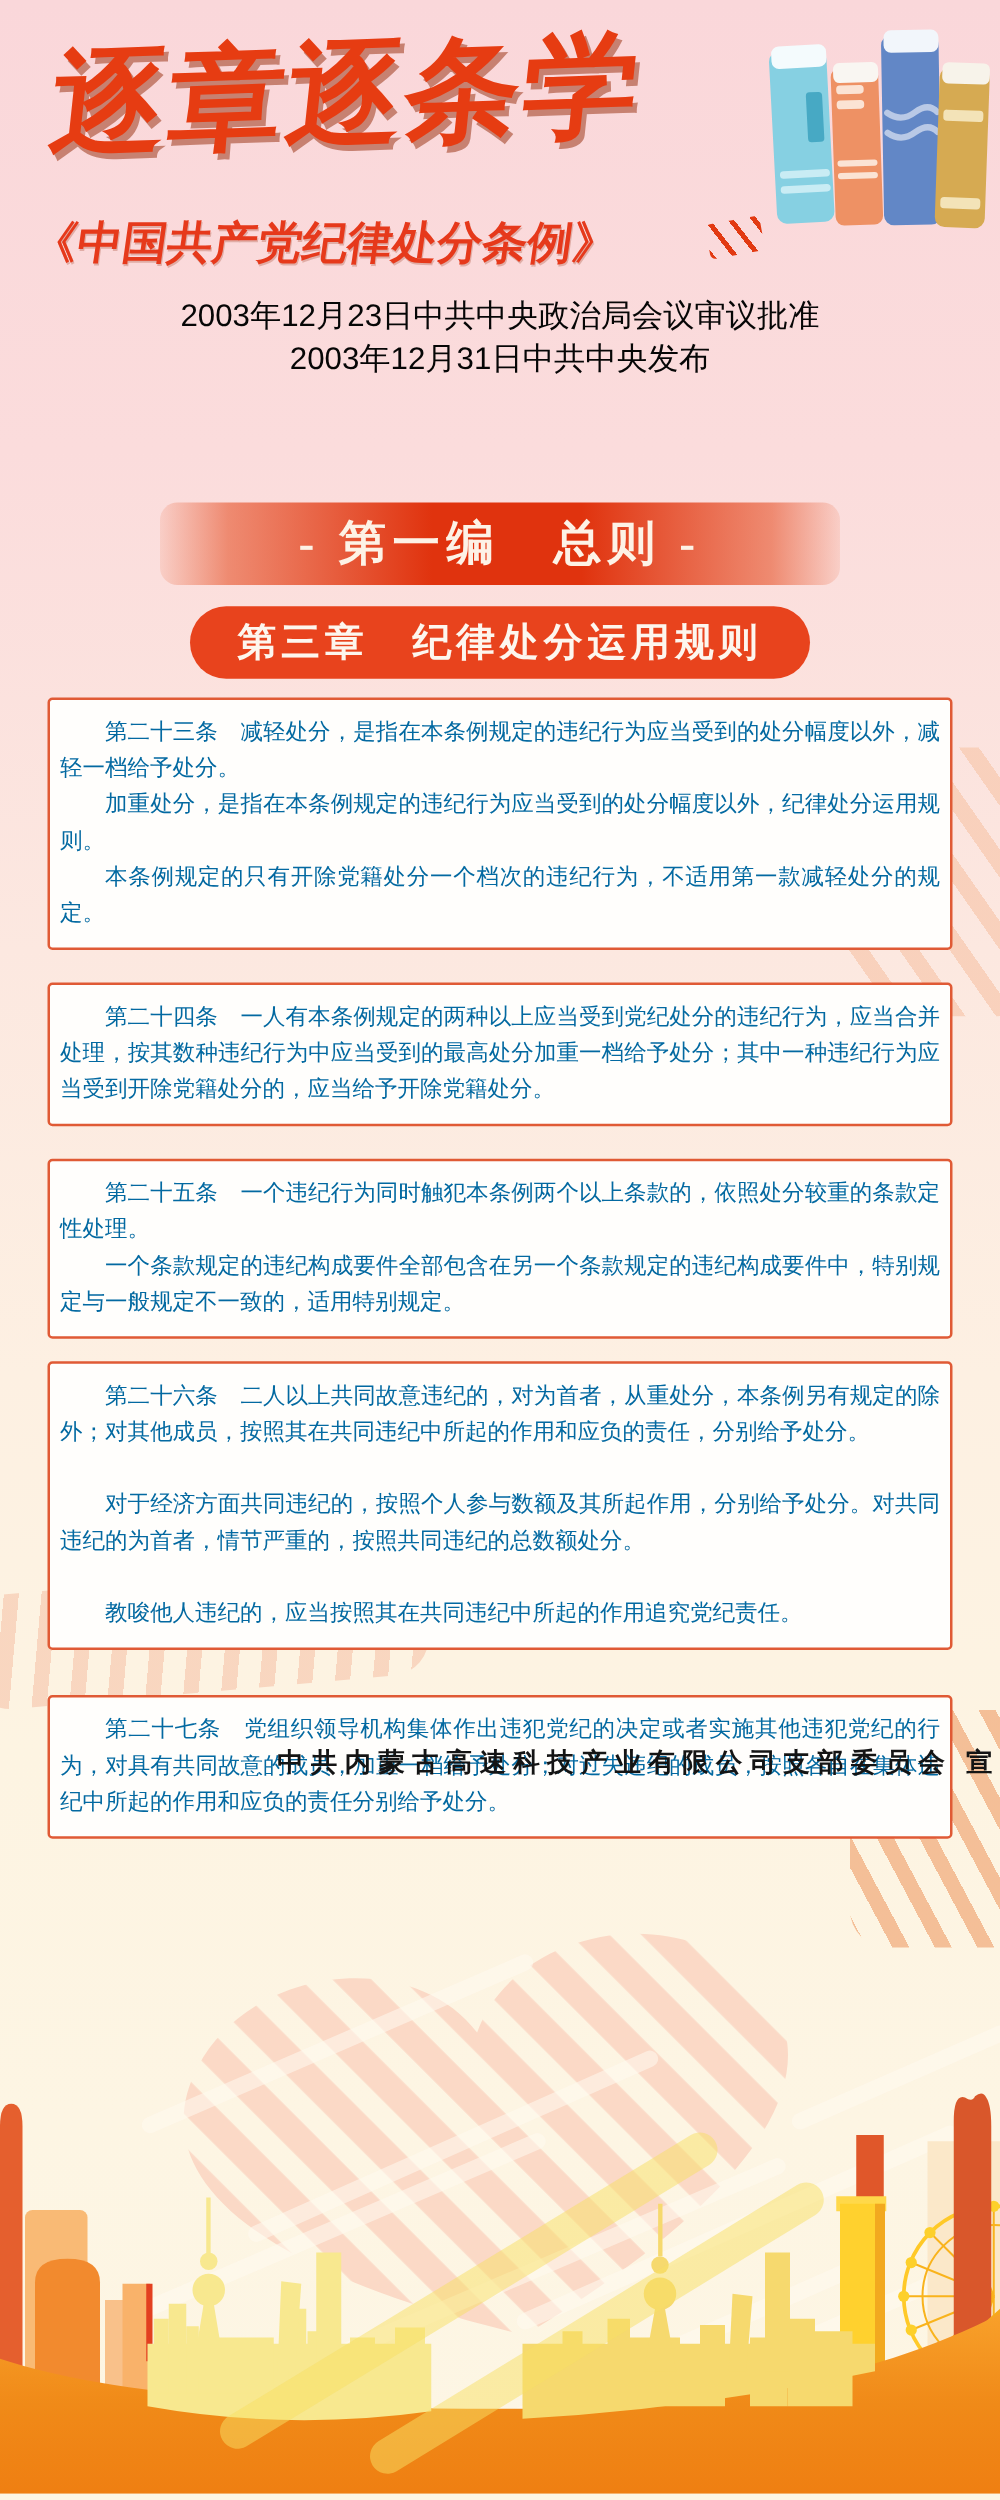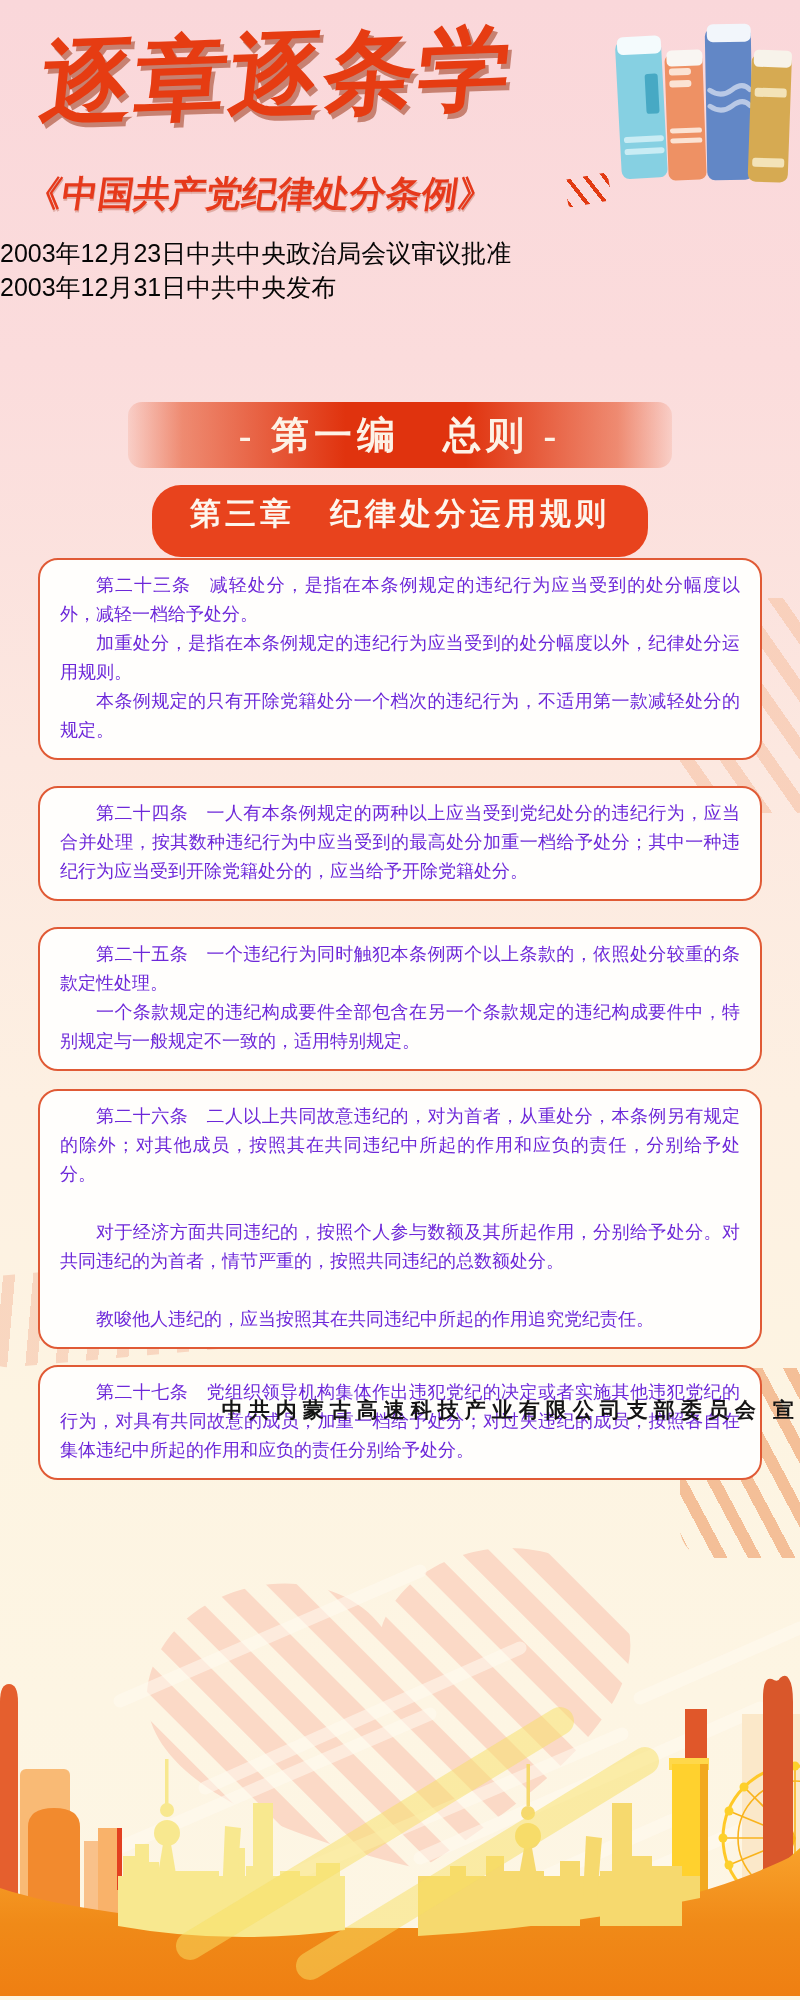--- a/index.html
+++ b/index.html
@@ -8,36 +8,36 @@
         background:linear-gradient(180deg,#fad7da 0%,#fbdcdc 18%,#fce8e0 38%,#fdf0e2 55%,#fdf4e2 70%,#fdf6e4 100%);}
   
   .title{position:absolute;left:42px;top:14px;font-size:92px;font-weight:bold;color:#e63c12;
          transform:skewX(-8deg) rotate(-2deg);letter-spacing:2px;white-space:nowrap;
          text-shadow:4px 5px 0 rgba(148,41,8,.5);}
   .subtitle{position:absolute;left:26px;top:170px;font-size:36px;font-weight:bold;color:#e6391b;
             transform:skewX(-8deg);white-space:nowrap;text-shadow:1px 2px 0 rgba(148,41,8,.25);}
   .books{position:absolute;left:606px;top:12px;}
   .red-slashes{position:absolute;left:566px;top:176px;width:44px;height:28px;transform:rotate(-10deg);
                background:repeating-linear-gradient(62deg,#e23a12 0 4px,transparent 4px 15px);border-radius:4px;}
-  .dates{position:absolute;top:236px;left:0;width:100%;text-align:left;
+  .dates{position:absolute;top:236px;left:0;width:100%;text-align:center;
          font-family:"Liberation Sans","DejaVu Sans",sans-serif;font-size:25px;line-height:34px;color:#060606;}
   
   .banner-part{position:absolute;top:402px;left:50%;transform:translateX(-50%);width:544px;height:66px;
     border-radius:14px;text-align:center;line-height:66px;font-size:38px;font-weight:bold;color:#fdf2e6;
     letter-spacing:5px;white-space:nowrap;
     background:linear-gradient(90deg,rgba(232,90,40,.12) 0%,rgba(228,70,25,.55) 10%,#e0330e 40%,#e0330e 62%,rgba(228,70,25,.55) 90%,rgba(232,90,40,.12) 100%);}
-  .banner-chapter{position:absolute;top:485px;left:50%;transform:translateX(-50%);height:72px;
+  .banner-chapter{position:absolute;top:485px;left:50%;transform:translateX(-50%);height:58px;
     border-radius:29px;background:#e8431d;color:#fdf6ee;font-size:31px;font-weight:bold;
     line-height:58px;padding:0 38px;letter-spacing:4px;white-space:nowrap;}
   
   .articles{position:absolute;top:558px;left:38px;right:38px;}
-  .abox{background:#fffefc;border:2px solid #e05a35;border-radius:20px;
-        padding:11px 20px 13px;margin-bottom:26px;color:#6d28d9;font-size:18px;line-height:29px;}
+  .abox{background:#fffefc;border:2px solid #e05a35;border-radius:4px;
+        padding:11px 8px 13px;margin-bottom:26px;color:#0369a1;font-size:18px;line-height:29px;}
   .abox p{margin:0;text-indent:2em;text-align:justify;}
-  .abox.gap-20{}.abox.gap-18{margin-bottom:18px}.abox.gap-30{margin-bottom:16px}
+  .abox.gap-20{}.abox.gap-18{margin-bottom:18px}.abox.gap-30{margin-bottom:36px}
   .abox.spread p + p{margin-top:29px;}
   
   .credit{position:absolute;top:1396px;left:0;width:100%;text-align:right;color:#141414;
           font-size:21px;font-weight:600;letter-spacing:6px;white-space:nowrap;}
   
   .stripes{position:absolute;border-radius:30px;}
   .stripes-right-upper{right:-26px;top:598px;width:150px;height:215px;transform:rotate(0deg);
      background:repeating-linear-gradient(55deg,#f8cdb6 0 13px,transparent 13px 33px);opacity:.85;}
   .stripes-right-lower{right:-30px;top:1368px;width:150px;height:190px;
      background:repeating-linear-gradient(62deg,#f3b98f 0 12px,transparent 12px 30px);opacity:.9;}

